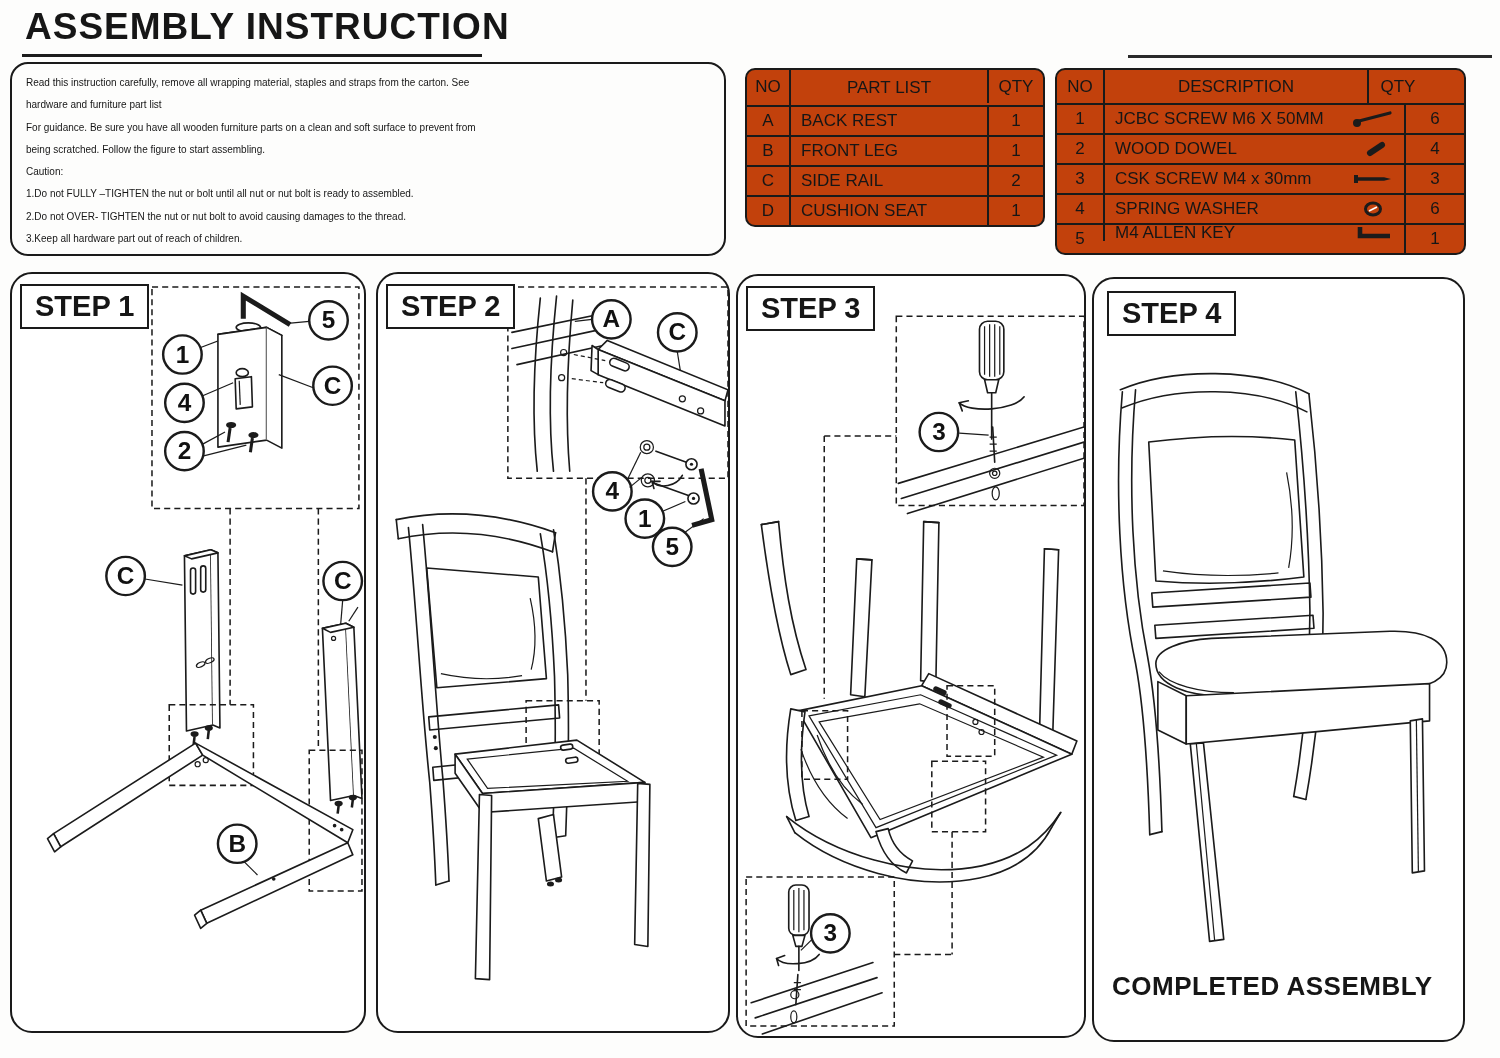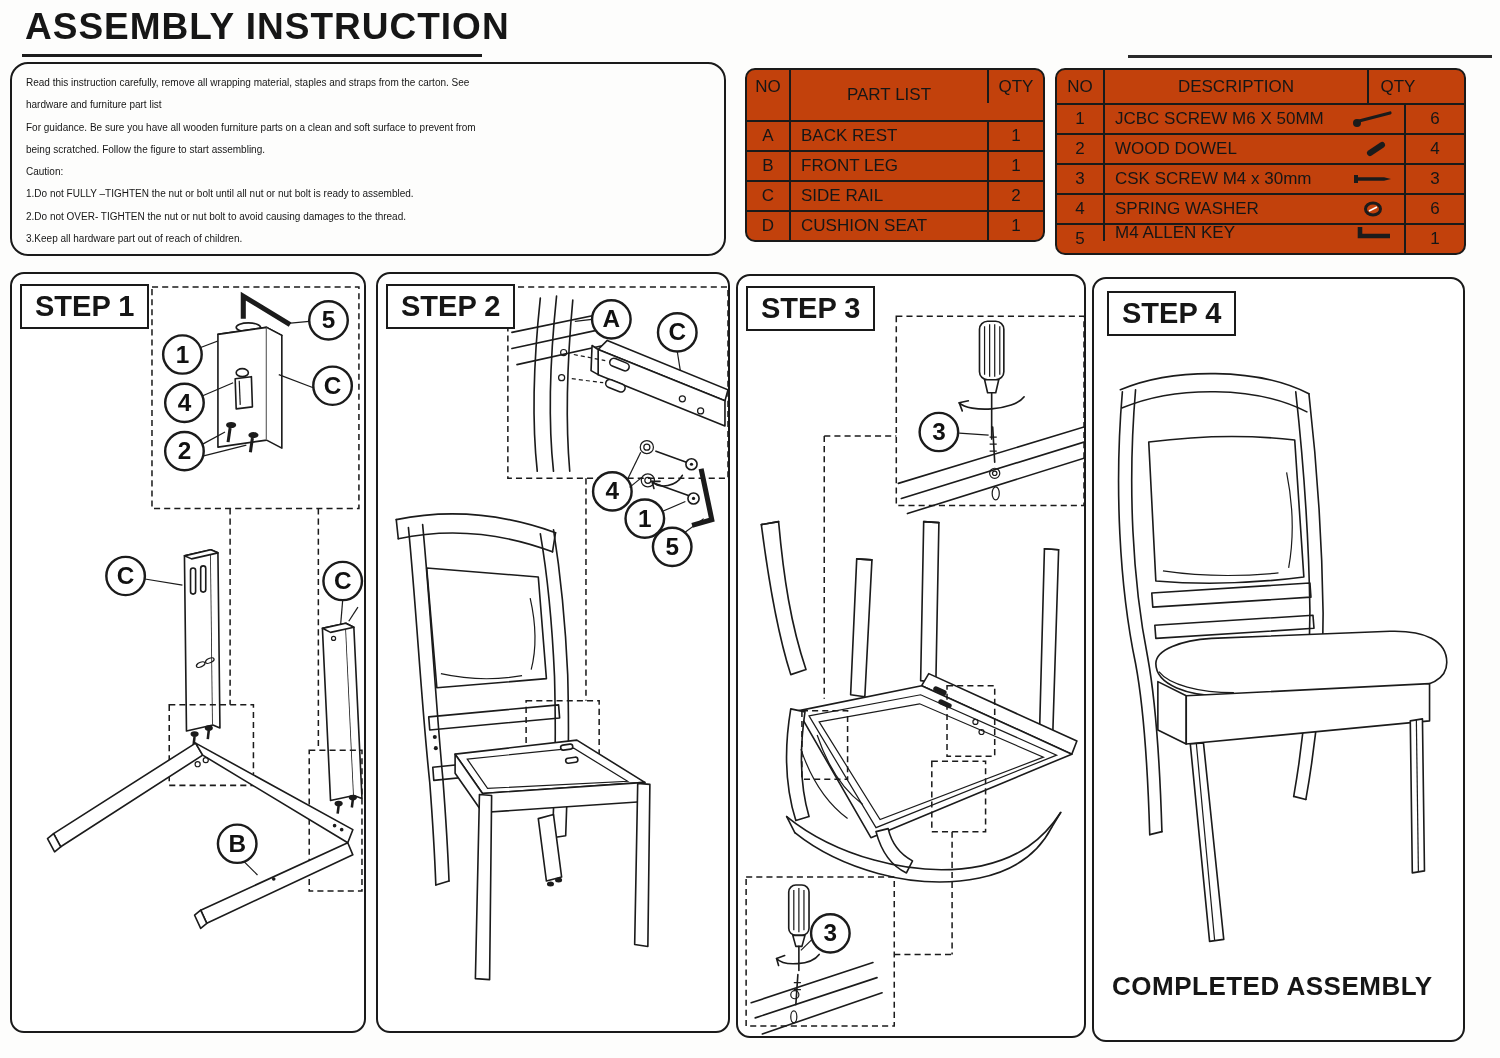--- a/index.html
+++ b/index.html
@@ -13,21 +13,21 @@
   .intro-box p{margin:0;font-size:10px;line-height:22.3px;}
   .tbl{position:absolute;border:2.5px solid #1a1a1a;border-radius:10px;overflow:hidden;background:#c2410c;}
   .trow{display:flex;}
   .cell{border-left:2px solid #1a1a1a;border-top:2px solid #1a1a1a;display:flex;align-items:center;
         justify-content:center;font-size:17px;box-sizing:border-box;}
   .trow .cell:first-child{border-left:none;}
   .trow.head .cell{border-top:none;}
   .cell.name{justify-content:flex-start;padding-left:10px;}
   .trow.head .cell.name{justify-content:center;padding-left:0;}
   .hwicon{margin-left:auto;margin-right:8px;flex:0 0 auto;}
-  .panel{position:absolute;border:2.5px solid #1a1a1a;border-radius:14px;background:#fff;}
+  .panel{position:absolute;border:2.5px solid #1a1a1a;border-radius:22px;background:#fff;}
   .panel svg{position:absolute;left:0;top:0;width:100%;height:100%;}
   .step-label{position:absolute;left:8px;top:10px;border:2.3px solid #1a1a1a;background:#fff;
               font-size:29px;font-weight:bold;padding:4px 13px;z-index:2;}
   .completed{position:absolute;left:18px;top:692px;width:330px;font-size:26px;font-weight:bold;
              letter-spacing:0.5px;}
   
   .ln{stroke:#1b1b1b;stroke-width:1.6;fill:none;stroke-linecap:round;stroke-linejoin:round;}
   .w{stroke:#1b1b1b;stroke-width:1.6;fill:#fff;stroke-linejoin:round;}
   .thick{stroke:#1b1b1b;stroke-width:5;fill:none;stroke-linecap:square;}
   .dash{stroke:#1b1b1b;stroke-width:1.5;fill:none;stroke-dasharray:6 4;}
@@ -53,21 +53,21 @@
     <p>being scratched. Follow the figure to start assembling.</p>
     <p>Caution:</p>
     <p>1.Do not FULLY –TIGHTEN the nut or bolt until all nut or nut bolt is ready to assembled.</p>
     <p>2.Do not OVER- TIGHTEN the nut or nut bolt to avoid causing damages to the thread.</p>
     <p>3.Keep all hardware part out of reach of children.</p>
   </div>
 
   <div class="tbl" style="left:745px;top:68px;width:296px;">
     <div class="trow head">
       <div class="cell" style="width:42px;height:33px;">NO</div>
-      <div class="cell name" style="width:198px;height:50px;">PART LIST</div>
+      <div class="cell name" style="width:198px;height:35px;">PART LIST</div>
       <div class="cell" style="width:56px;height:33px;">QTY</div>
     </div>
     <div class="trow">
       <div class="cell" style="width:42px;height:30px;">A</div>
       <div class="cell name" style="width:198px;height:30px;">BACK REST</div>
       <div class="cell" style="width:56px;height:30px;">1</div>
     </div>
     <div class="trow">
       <div class="cell" style="width:42px;height:30px;">B</div>
       <div class="cell name" style="width:198px;height:30px;">FRONT LEG</div>

